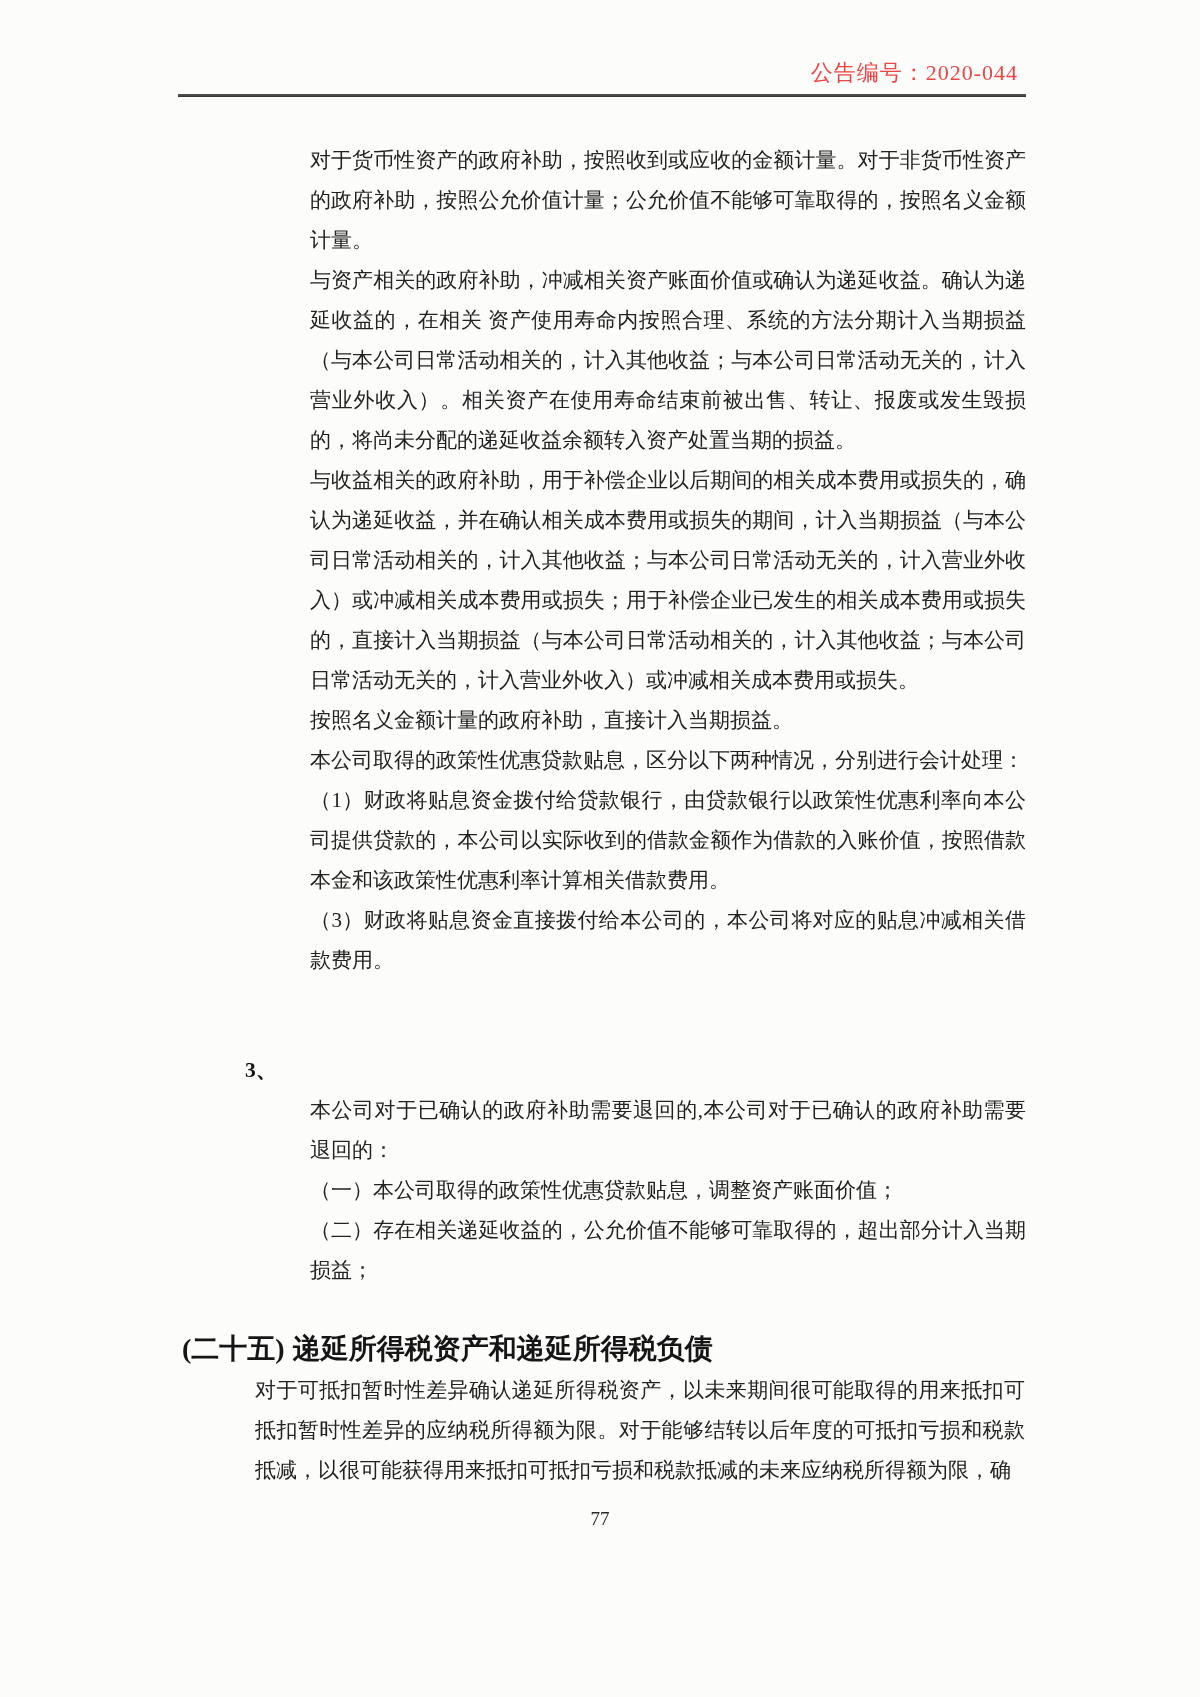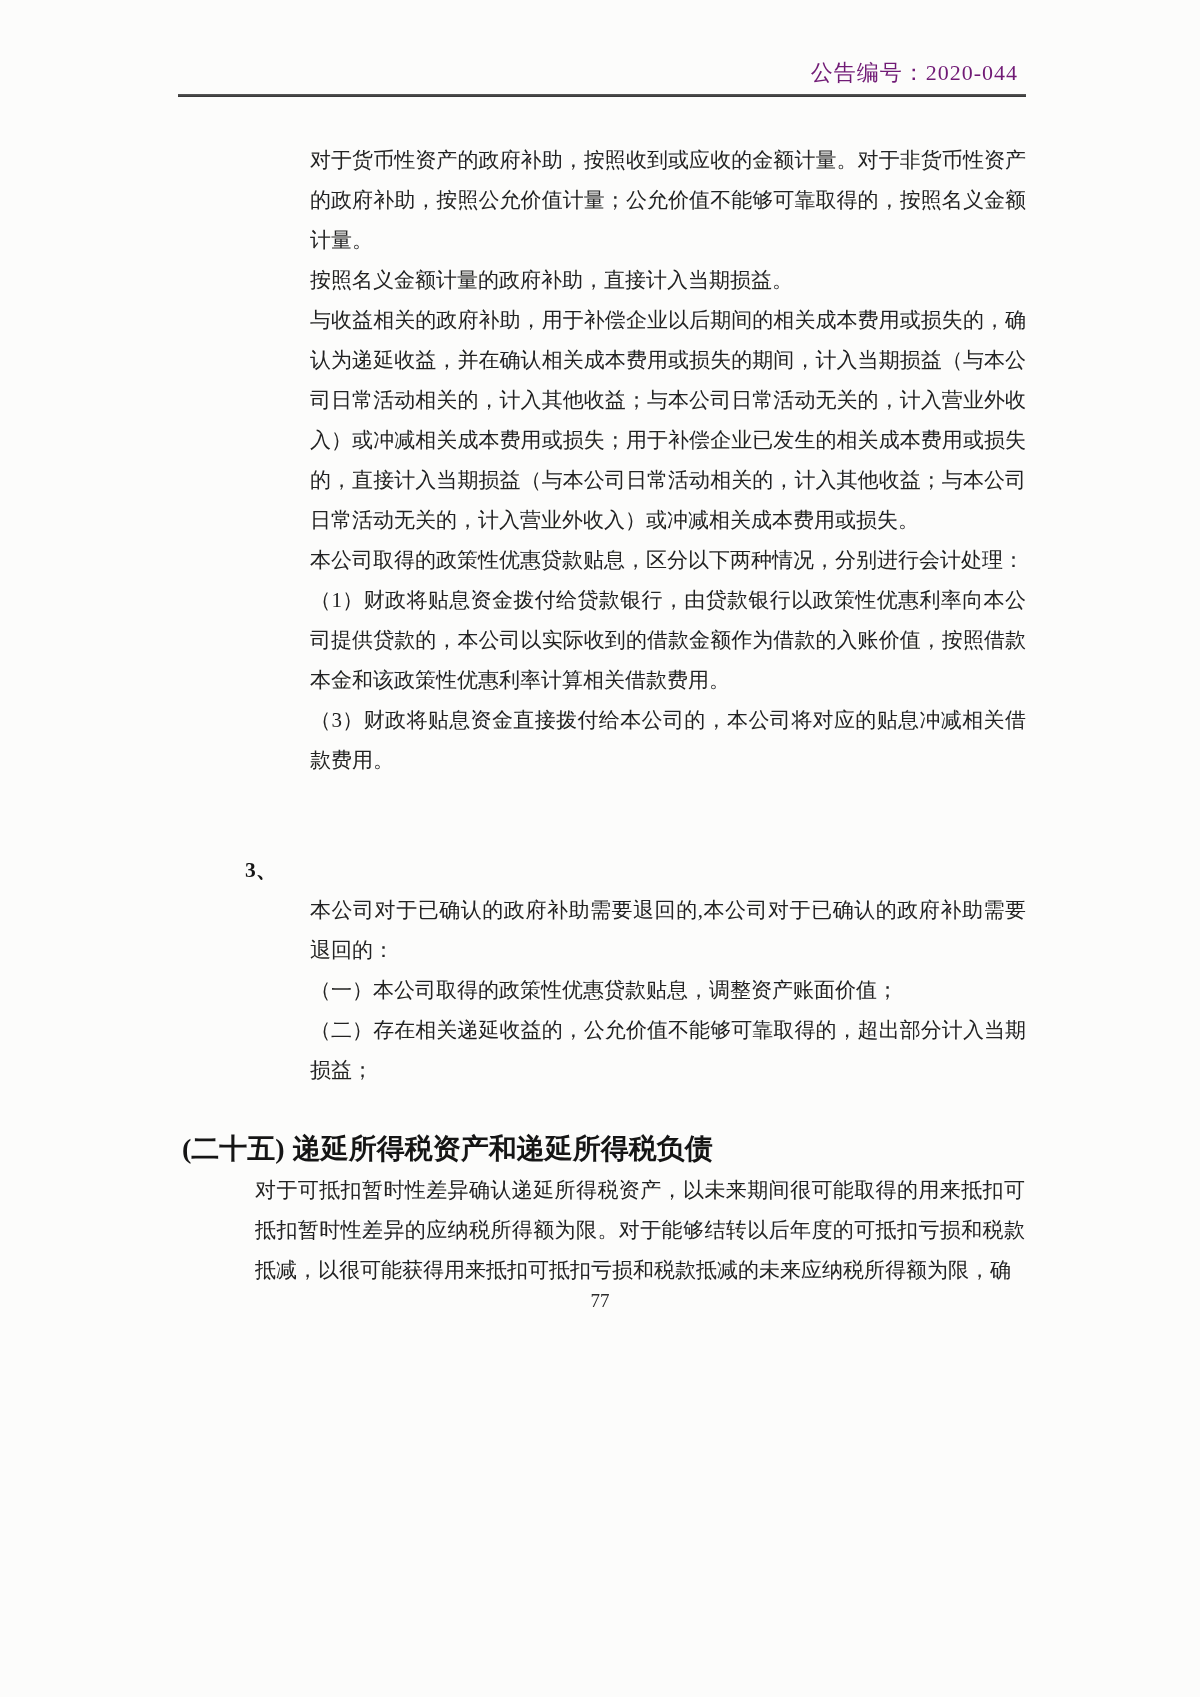--- a/index.html
+++ b/index.html
@@ -15,21 +15,21 @@
     overflow: hidden;
   }
   .header-row {
     position: absolute;
     top: 58px;
     left: 178px;
     right: 182px;
     text-align: right;
     font-size: 22px;
     letter-spacing: 1px;
-    color: #701a75;
+    color: #ef4444;
   }
   .header-rule {
     position: absolute;
     top: 94px;
     left: 178px;
     width: 848px;
     height: 3px;
     background: linear-gradient(#5a5a5a, #333);
   }
   .content {
@@ -66,39 +66,41 @@
     line-height: 42px;
     font-weight: bold;
     color: #151515;
   }
   .heading25 .h25-title { margin-left: 8px; }
   .body25 {
     margin-left: 255px;
     width: 770px;
   }
   .page-number {
+    margin-top: 18px;
     text-align: center;
     font-size: 19px;
     color: #2a2a2a;
   }
 </style>
 </head>
 <body>
 
 <div class="page">
 
   <div class="header-row">公告编号：2020-044</div>
   <div class="header-rule"></div>
 
   <div class="content">
 
     <div class="main-body">
       <p class="para">对于货币性资产的政府补助，按照收到或应收的金额计量。对于非货币性资产的政府补助，按照公允价值计量；公允价值不能够可靠取得的，按照名义金额计量。</p>
+      <p class="para">与资产相关的政府补助，冲减相关资产账面价值或确认为递延收益。确认为递延收益的，在相关 资产使用寿命内按照合理、系统的方法分期计入当期损益（与本公司日常活动相关的，计入其他收益；与本公司日常活动无关的，计入营业外收入）。相关资产在使用寿命结束前被出售、转让、报废或发生毁损的，将尚未分配的递延收益余额转入资产处置当期的损益。</p>
+      <p class="para">与收益相关的政府补助，用于补偿企业以后期间的相关成本费用或损失的，确认为递延收益，并在确认相关成本费用或损失的期间，计入当期损益（与本公司日常活动相关的，计入其他收益；与本公司日常活动无关的，计入营业外收入）或冲减相关成本费用或损失；用于补偿企业已发生的相关成本费用或损失的，直接计入当期损益（与本公司日常活动相关的，计入其他收益；与本公司日常活动无关的，计入营业外收入）或冲减相关成本费用或损失。</p>
       <p class="para">按照名义金额计量的政府补助，直接计入当期损益。</p>
-      <p class="para">与收益相关的政府补助，用于补偿企业以后期间的相关成本费用或损失的，确认为递延收益，并在确认相关成本费用或损失的期间，计入当期损益（与本公司日常活动相关的，计入其他收益；与本公司日常活动无关的，计入营业外收入）或冲减相关成本费用或损失；用于补偿企业已发生的相关成本费用或损失的，直接计入当期损益（与本公司日常活动相关的，计入其他收益；与本公司日常活动无关的，计入营业外收入）或冲减相关成本费用或损失。</p>
       <p class="para">本公司取得的政策性优惠贷款贴息，区分以下两种情况，分别进行会计处理：</p>
       <p class="para">（1）财政将贴息资金拨付给贷款银行，由贷款银行以政策性优惠利率向本公司提供贷款的，本公司以实际收到的借款金额作为借款的入账价值，按照借款本金和该政策性优惠利率计算相关借款费用。</p>
       <p class="para">（3）财政将贴息资金直接拨付给本公司的，本公司将对应的贴息冲减相关借款费用。</p>
 
       <div class="heading3">
         <span class="h3-num">3、</span>
       </div>
 
       <p class="para">本公司对于已确认的政府补助需要退回的,本公司对于已确认的政府补助需要退回的：</p>
       <p class="para">（一）本公司取得的政策性优惠贷款贴息，调整资产账面价值；</p>

